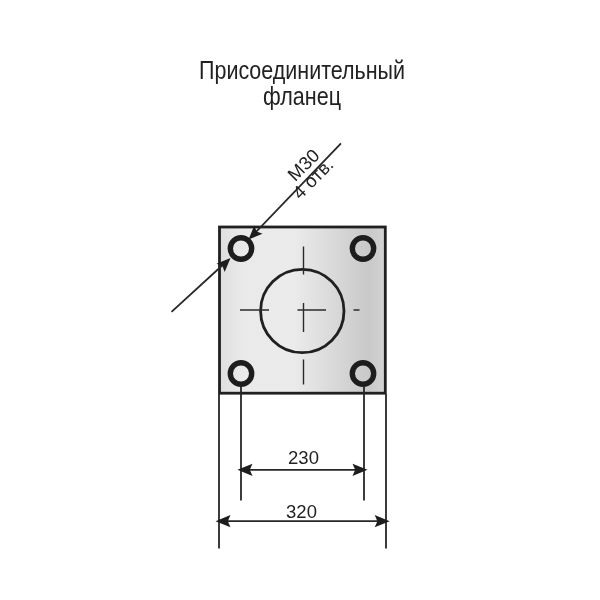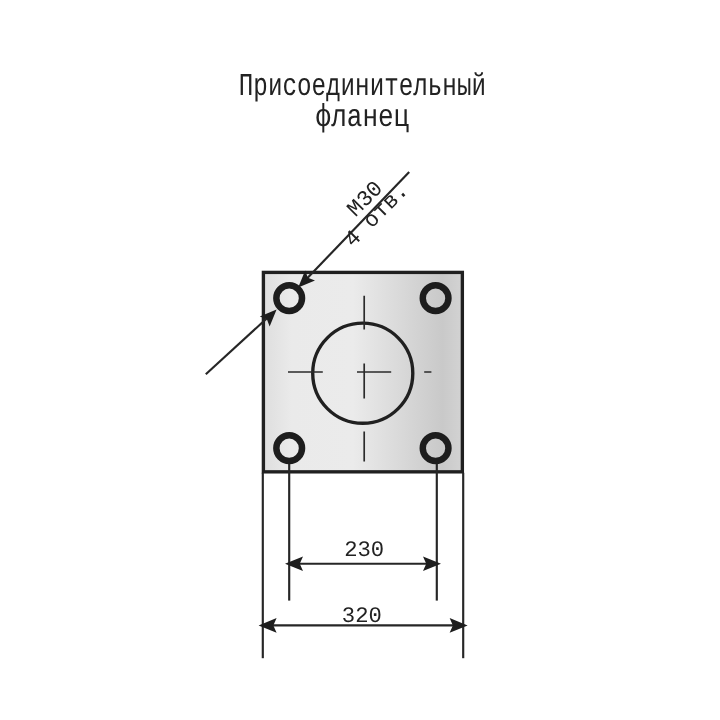--- a/index.html
+++ b/index.html
@@ -1,17 +1,17 @@
 <!DOCTYPE html>
 <html><head>
 <meta charset="utf-8">
 <style>
   html,body{margin:0;padding:0;background:#ffffff;}
   .page{position:relative;width:600px;height:600px;background:#ffffff;overflow:hidden;
-        font-family:Liberation Mono, monospace;}
+        font-family:Liberation Sans, sans-serif;}
   svg{position:absolute;left:0;top:0;transform:translateZ(0);}
   text{fill:#222222;}
 </style>
 </head>
 <body>
 <div class="page">
 <svg width="600" height="600" viewBox="0 0 600 600">
   <defs>
     <linearGradient id="plateg" x1="0" y1="0" x2="1" y2="0">
       <stop offset="0" stop-color="#dedede"></stop>

